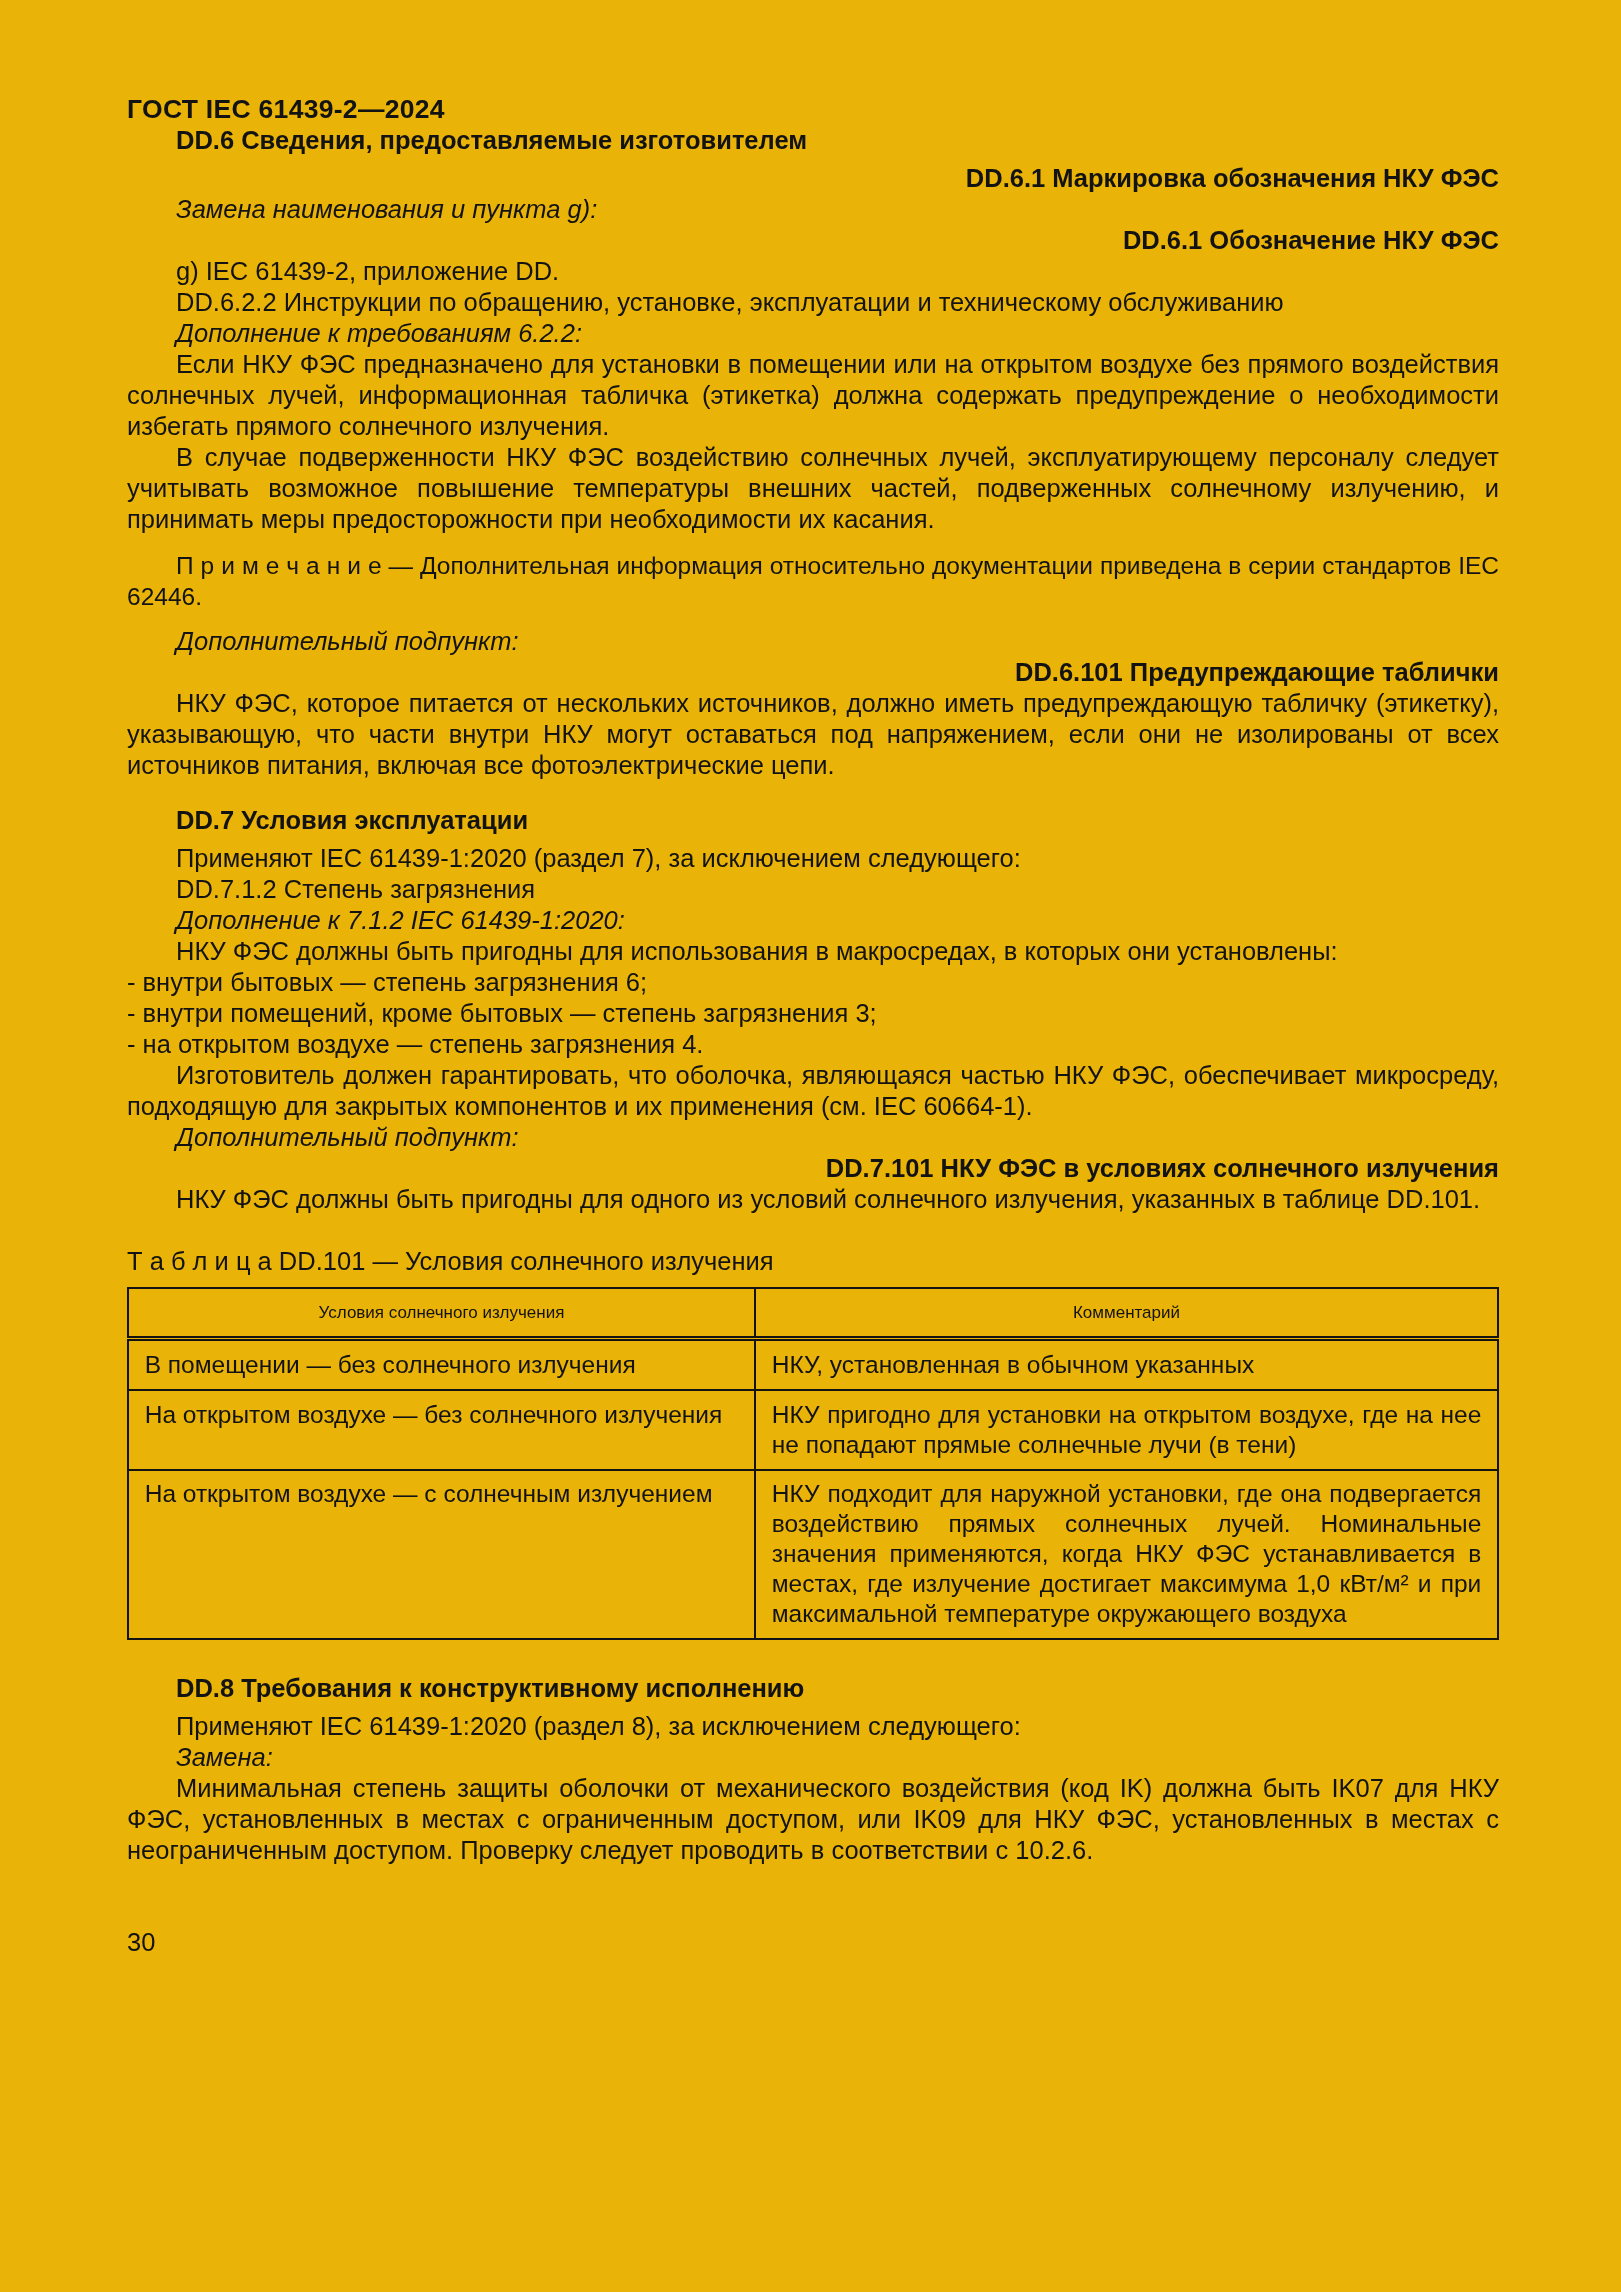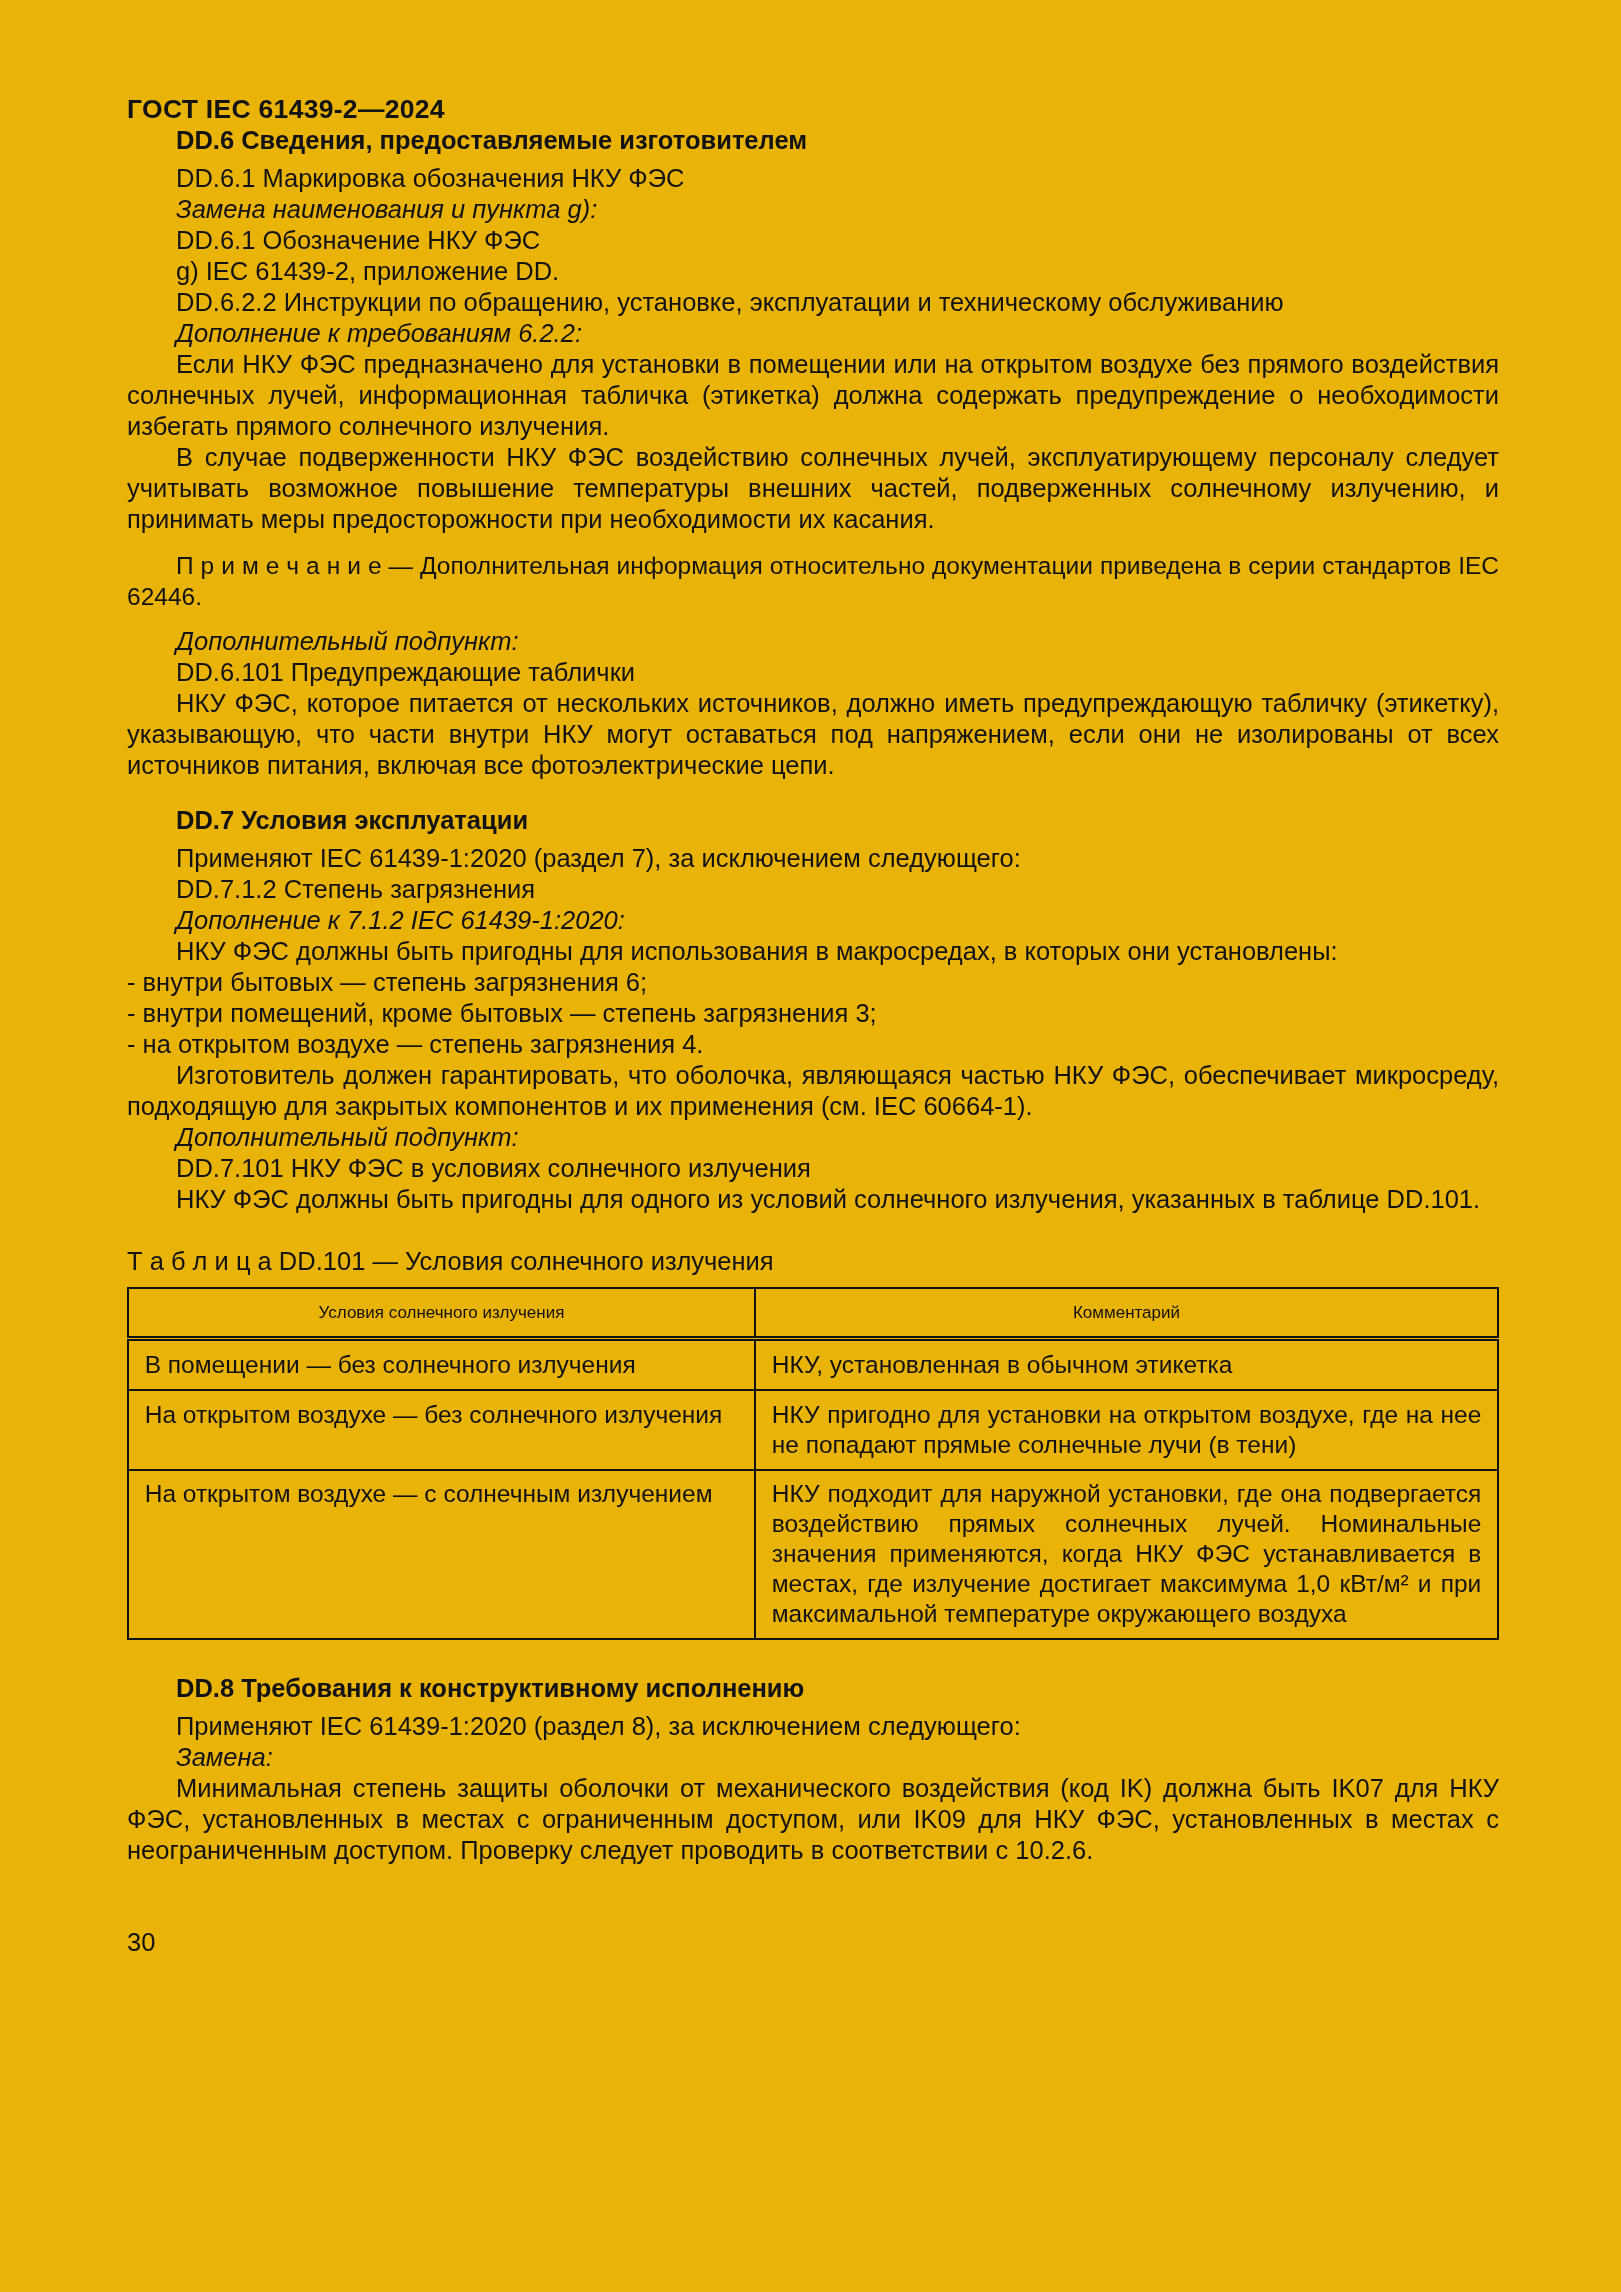--- a/index.html
+++ b/index.html
@@ -30,21 +30,21 @@
     text-align: justify;
     text-indent: 49px;
   }
   p.para.heading {
     font-weight: bold;
     text-align: left;
     margin-top: 23.5px;
     margin-bottom: 6.9px;
   }
   #flow-before > p.para.heading:first-child { margin-top: 0; }
-  p.para.bold { font-weight: normal; text-align: left; }
+  p.para.bold { font-weight: bold; text-align: right; }
   p.para.italic { font-style: italic; text-align: left; }
   p.para.list { text-indent: 0; text-align: left; }
   p.para.note { margin: 14.7px 0; font-size: 24.5px; }
 
   .table-caption {
     margin-top: 31px;
     margin-bottom: 10.8px;
     text-indent: 0;
     text-align: left;
   }
@@ -132,21 +132,21 @@
       </colgroup>
       <thead>
         <tr id="table-header-row">
             <th>Условия солнечного излучения</th>
             <th>Комментарий</th>
           </tr>
       </thead>
       <tbody id="table-body">
           <tr>
             <td class="col-condition">В помещении — без солнечного излучения</td>
-            <td class="col-comment">НКУ, установленная в обычном этикетка</td>
+            <td class="col-comment">НКУ, установленная в обычном указанных</td>
           </tr>
           <tr>
             <td class="col-condition">На открытом воздухе — без солнечного излучения</td>
             <td class="col-comment">НКУ пригодно для установки на открытом воздухе, где на нее не попадают прямые солнечные лучи (в тени)</td>
           </tr>
           <tr>
             <td class="col-condition">На открытом воздухе — с солнечным излучением</td>
             <td class="col-comment">НКУ подходит для наружной установки, где она подвергается воздействию прямых солнечных лучей. Номинальные значения применяются, когда НКУ ФЭС устанавливается в местах, где излучение достигает максимума 1,0 кВт/м² и при максимальной температуре окружающего воздуха</td>
           </tr>
         </tbody>

